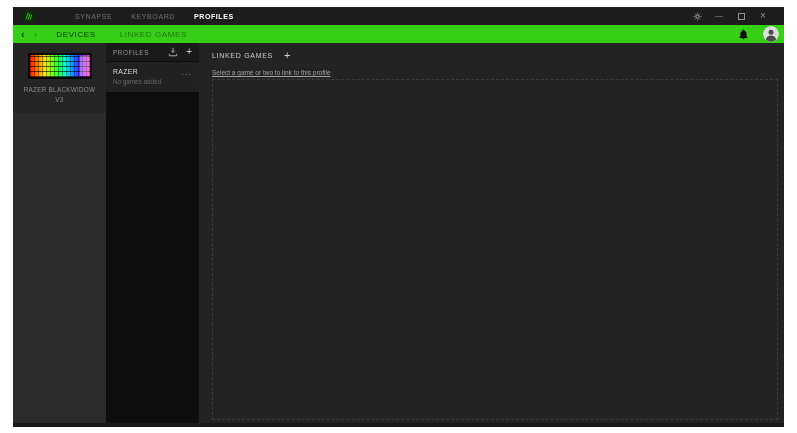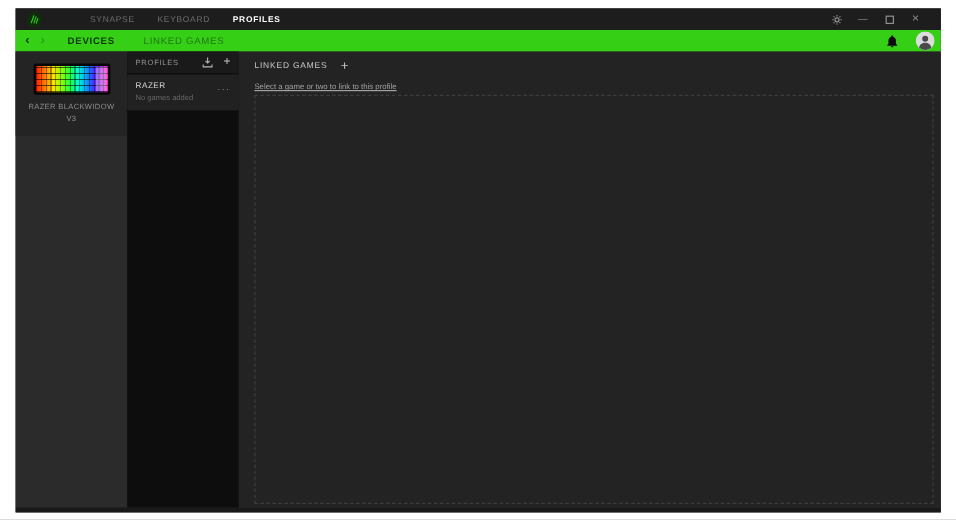--- a/index.html
+++ b/index.html
@@ -16,21 +16,21 @@
   .tb-spacer{flex:1;}
   .controls{display:flex;align-items:center;gap:12px;padding-right:16px;}
   .ctrl{color:#8f8f8f;font-size:8px;line-height:1;display:inline-flex;align-items:center;justify-content:center;width:10px;height:10px;}
   .maxbox{width:7px;height:7px;border:1px solid #8f8f8f;display:inline-block;}
   
   .navbar{height:18px;display:flex;align-items:center;padding-left:8px;flex:0 0 auto;}
   .navarrow{font-size:11px;font-weight:bold;line-height:1;margin-right:9px;}
   .navarrow.back{color:#0b3a05;}
   .navarrow.fwd{color:#2f9c1e;margin-right:19px;}
   .navtab{font-size:8px;letter-spacing:0.6px;margin-right:24px;cursor:default;}
-  .navtab.active{color:#0d3506;font-weight:bold;}
+  .navtab.active{color:#0d3506;font-weight:normal;}
   .navtab.inactive{color:#227417;}
   .bell{display:inline-flex;margin-right:14px;}
   .avatar{width:16px;height:16px;border-radius:50%;overflow:hidden;display:inline-flex;margin-right:5px;}
   
   .content{display:flex;flex:1 1 auto;min-height:0;}
   .sidebar{width:93px;background:#2b2b2b;flex:0 0 auto;}
   .device-item{background:#242424;padding:10px 0 8px;}
   .kb{width:64px;height:26px;background:#060606;border-radius:2px;margin:0 auto;padding:2px;position:relative;}
   .kb-keys{width:100%;height:100%;border-radius:1px;
     background:

